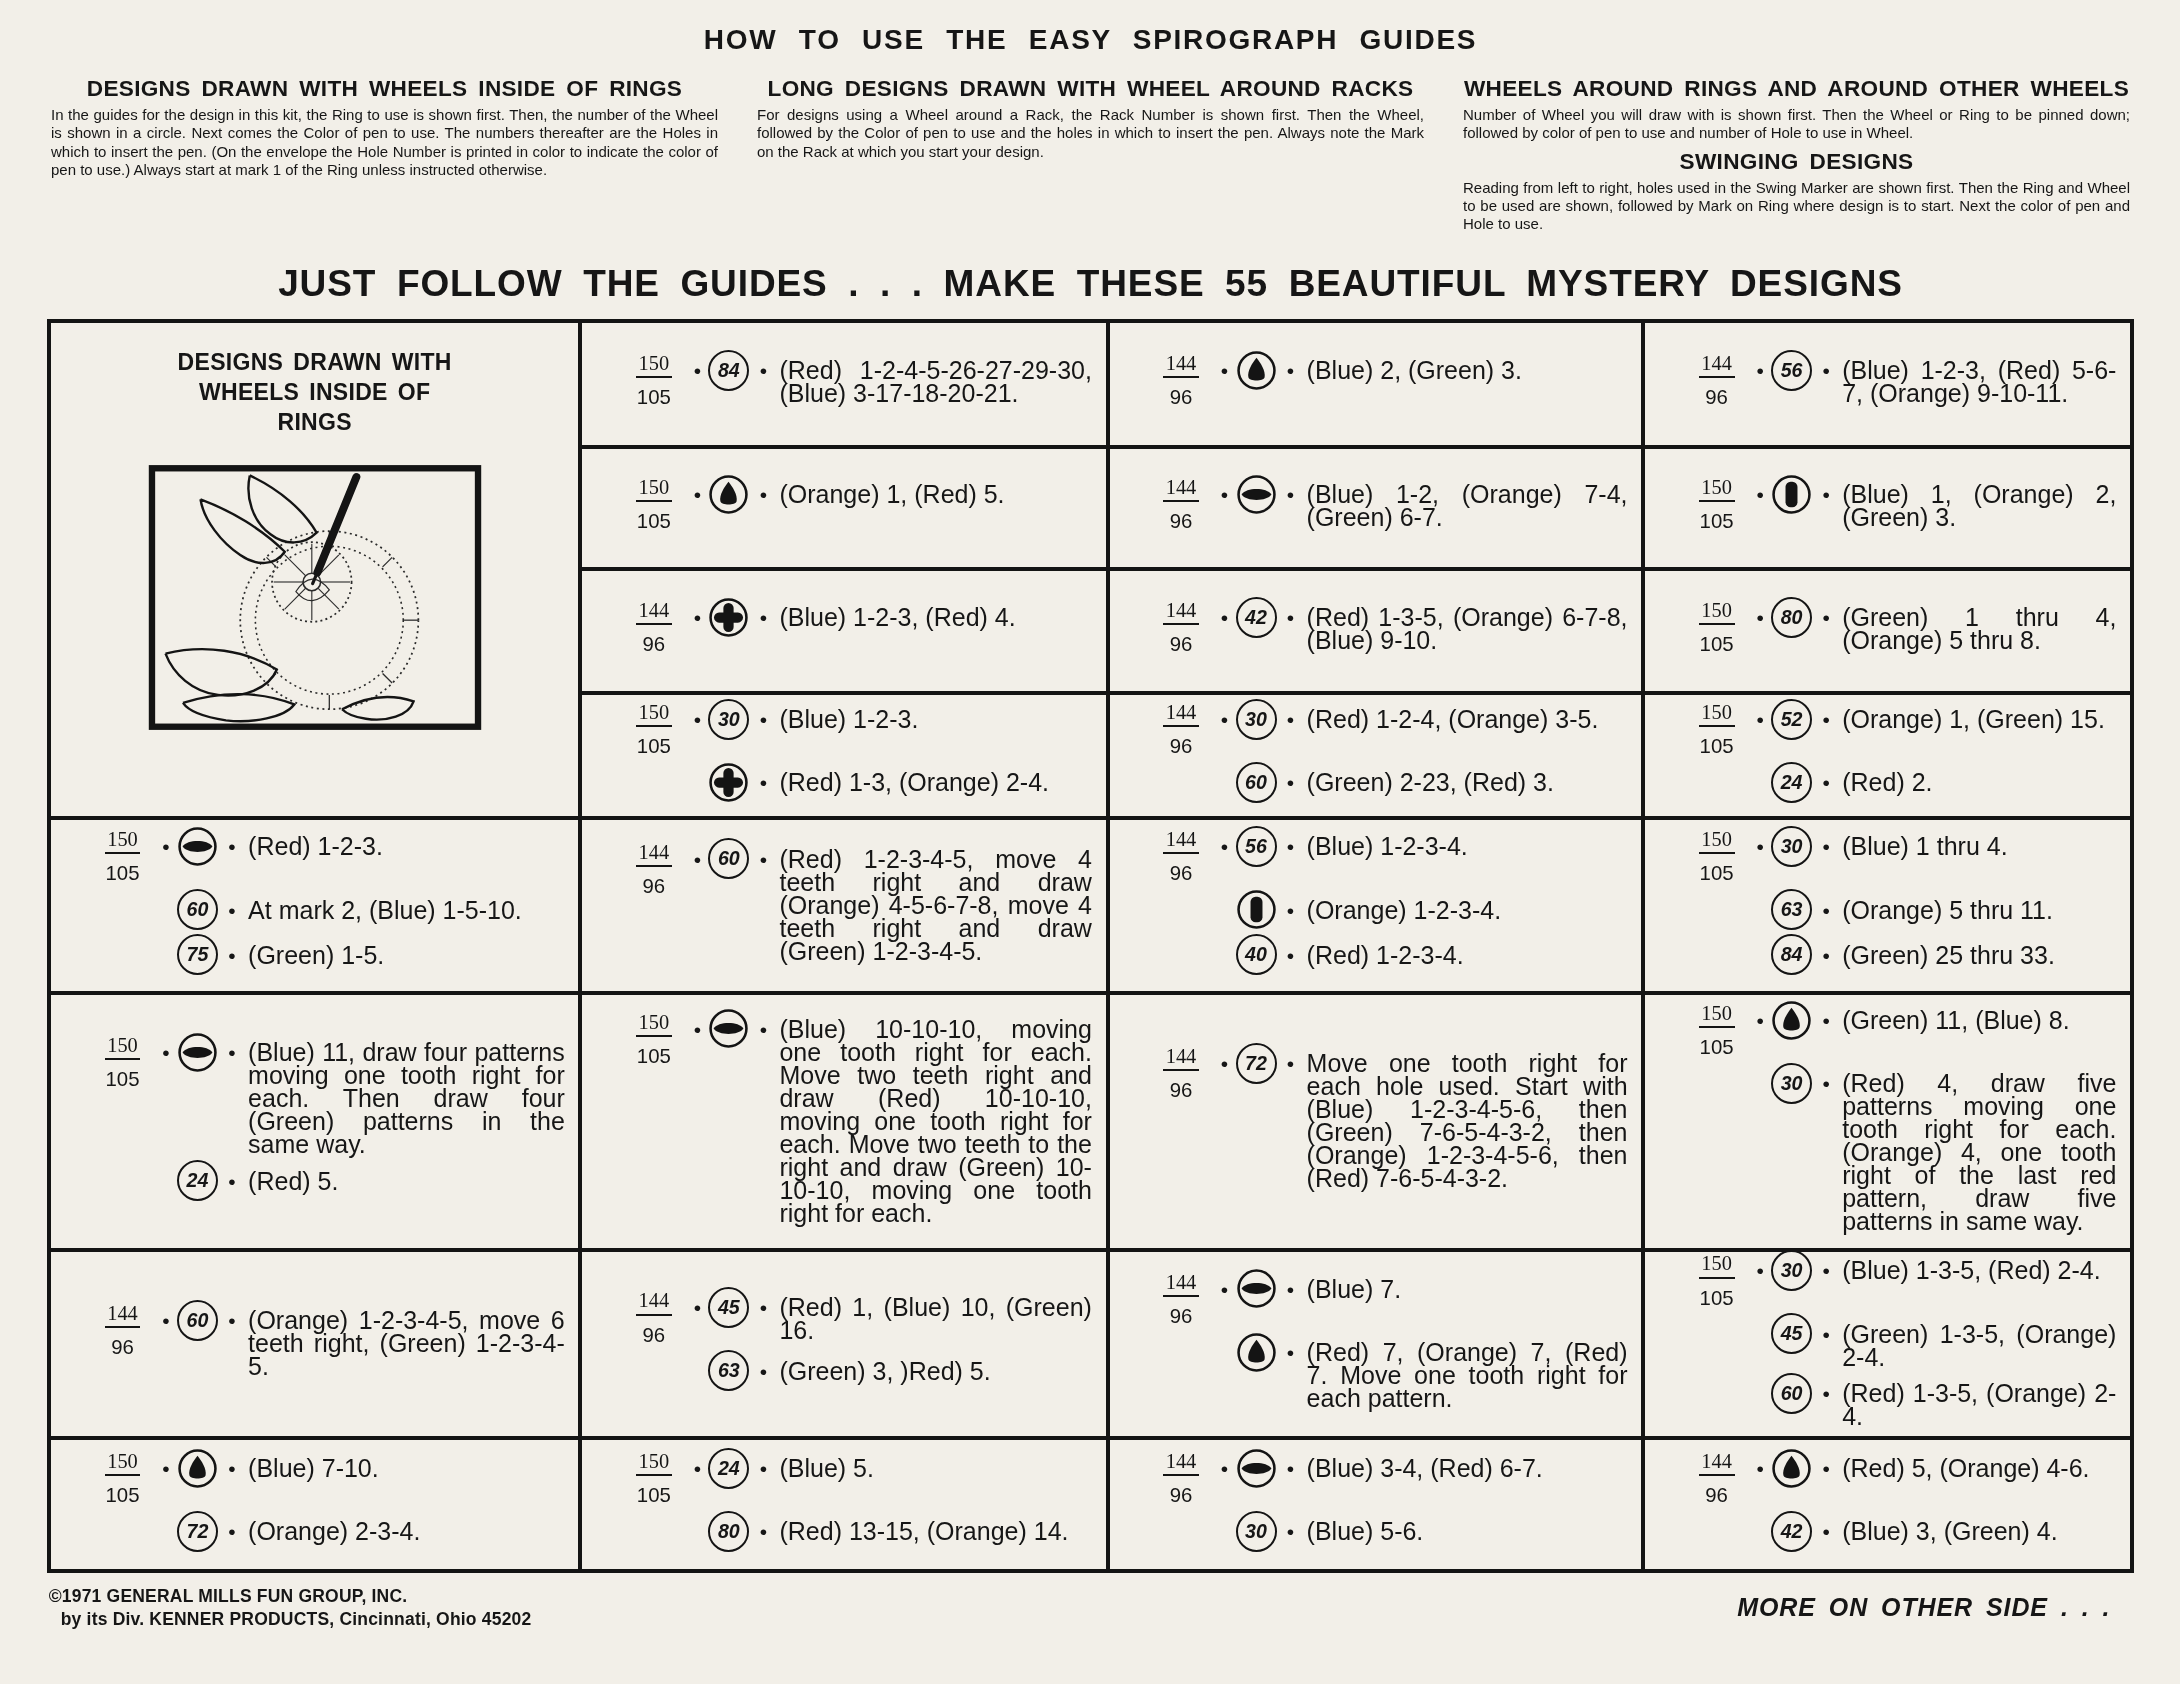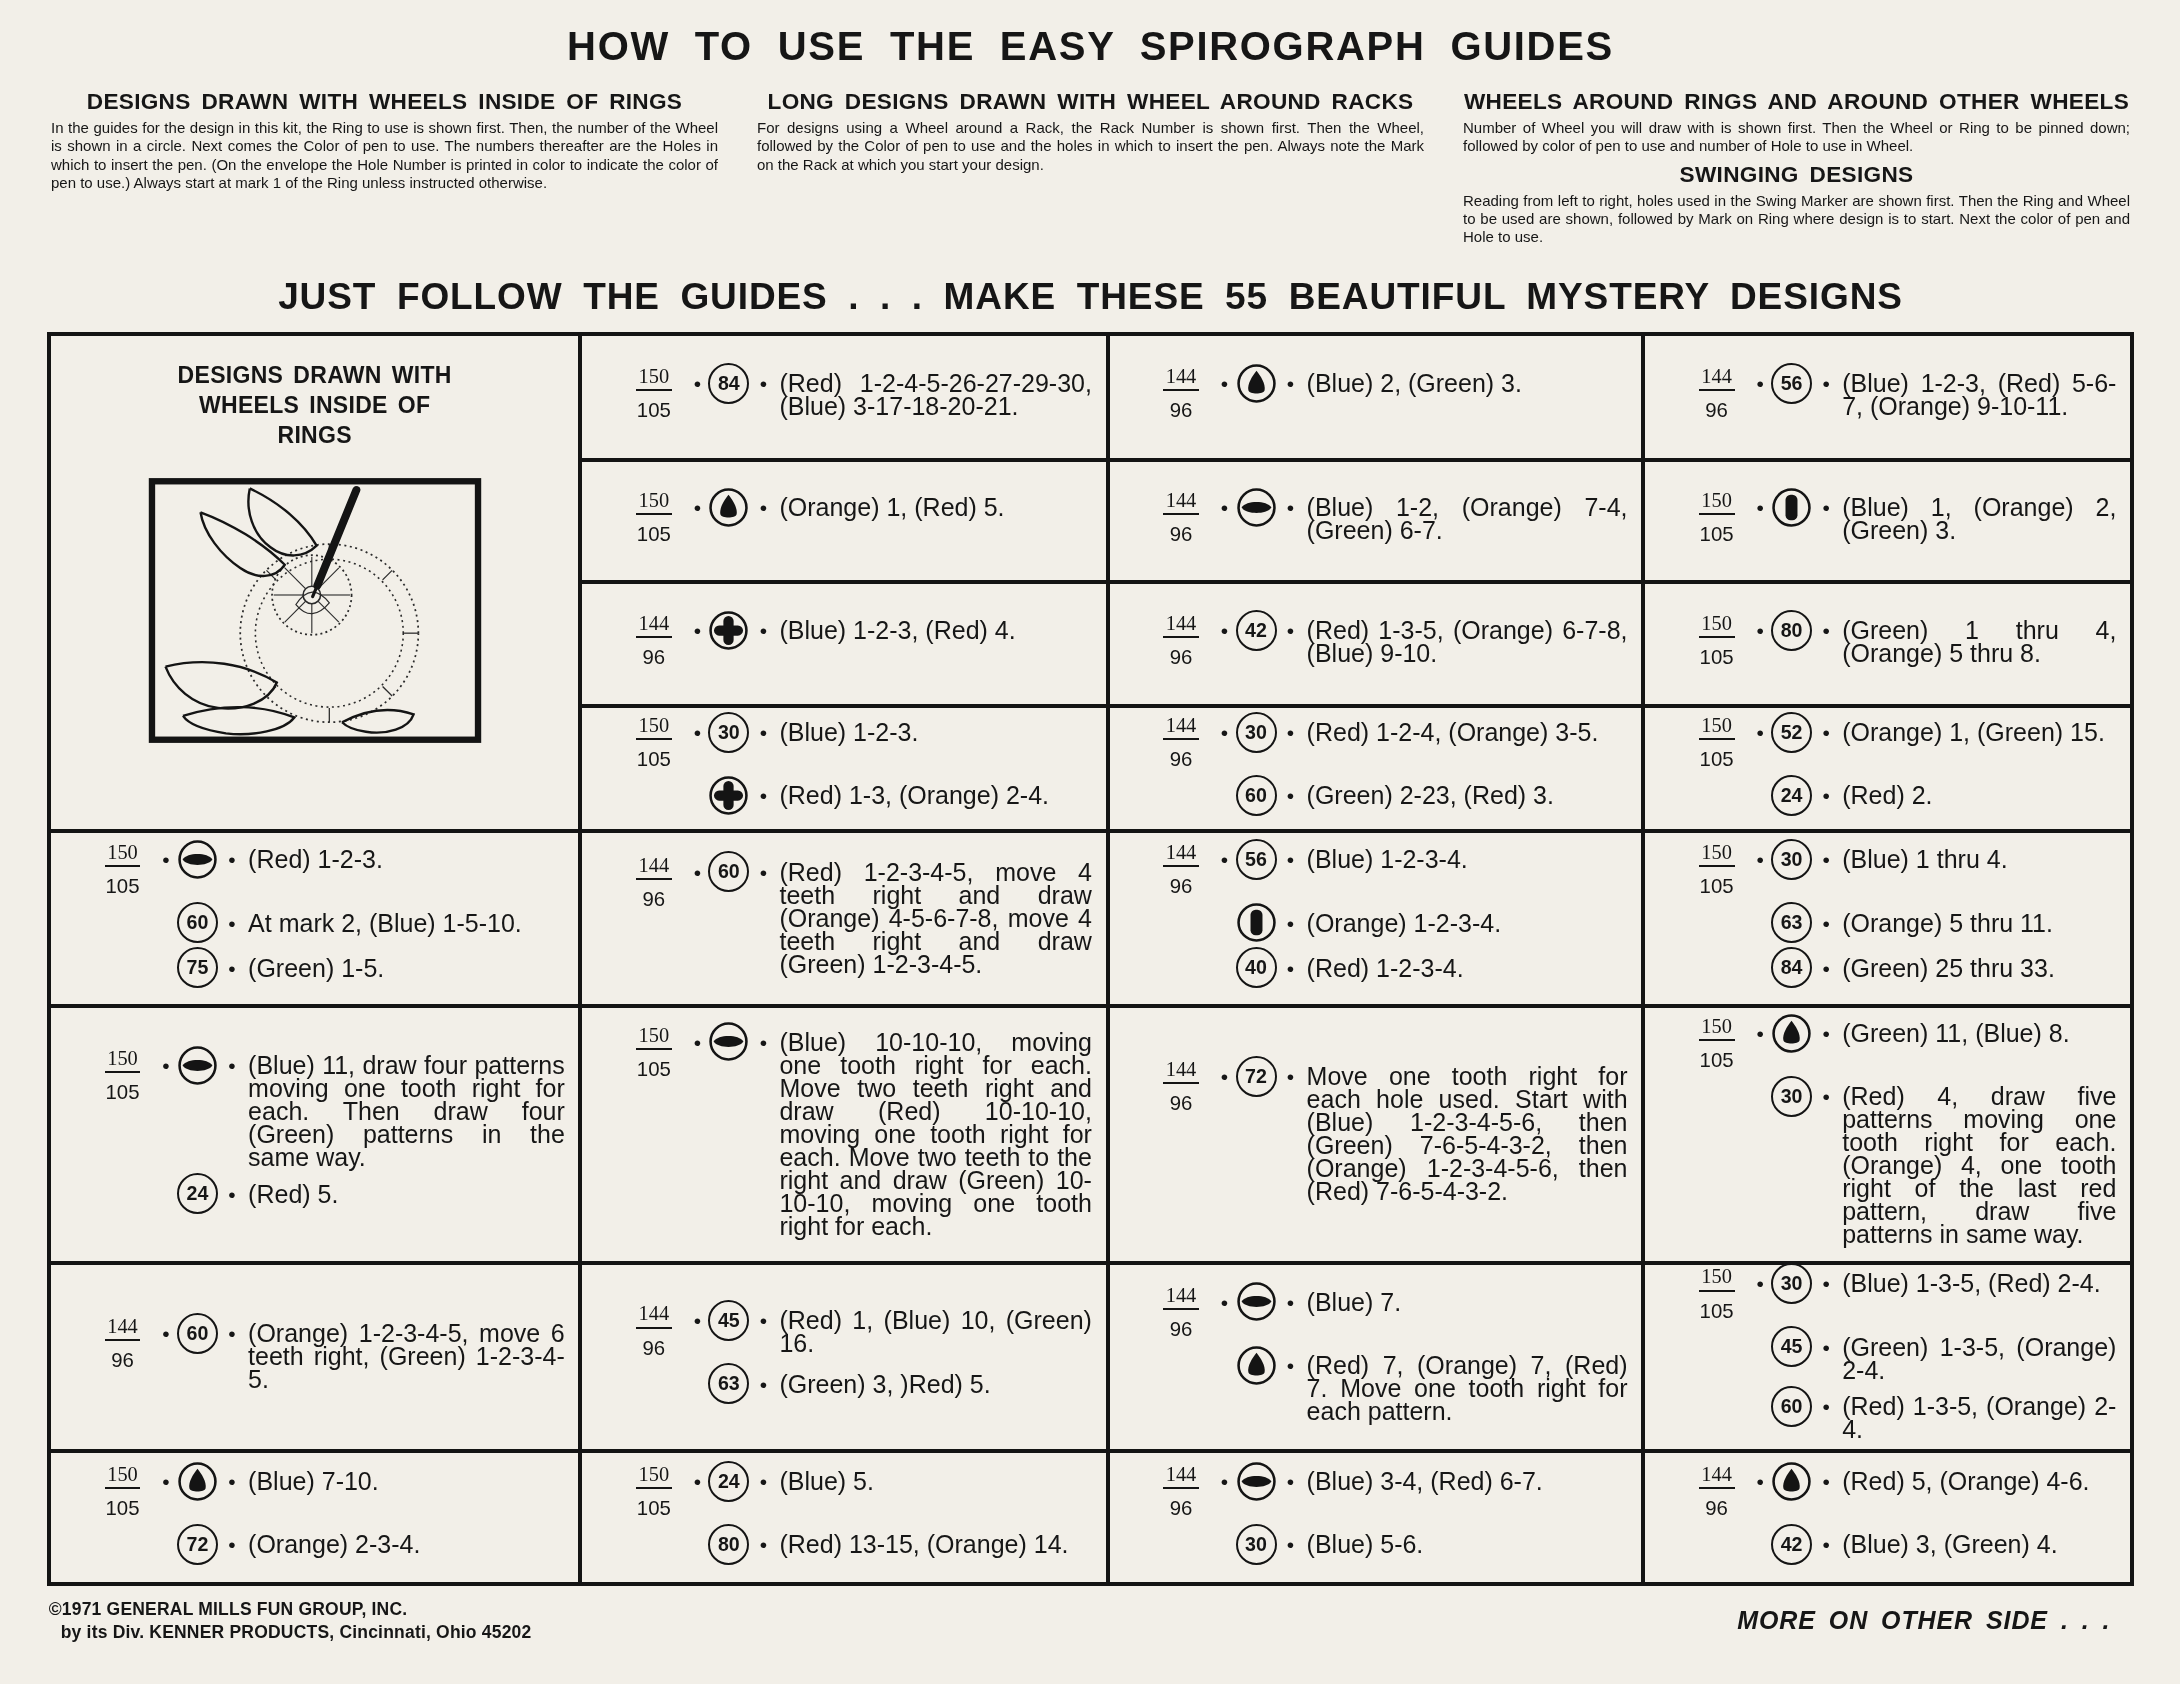--- a/index.html
+++ b/index.html
@@ -5,21 +5,21 @@
   * { box-sizing: border-box; }
   html,body { margin:0; padding:0; }
   body {
     width:2181px; height:1685px; overflow:hidden;
     background:#f2efe8; color:#161616;
     font-family:"Liberation Sans", sans-serif;
   }
   .page { padding:20.4px 47px 0; }
 
   .title {
-    font-size:40px; font-weight:bold; text-align:center;
+    font-size:28px; font-weight:bold; text-align:center;
     letter-spacing:1.7px; word-spacing:12px; margin:3.4px 0 20.4px;
   }
 
   .intro { display:grid; grid-template-columns:1fr 1fr 1fr; gap:31px; }
   .icol h2 {
     font-size:22.6px; font-weight:bold; text-align:center;
     margin:0 0 2.6px; letter-spacing:0.3px; word-spacing:4.3px;
   }
   .icol h2.subhead { margin-top:6px; }
   .icol p { font-size:15px; line-height:1.22; margin:4px; text-align:justify; }
@@ -53,21 +53,21 @@
   .illus { width:334px; height:271px; }
 
   .entry { display:grid; grid-template-columns:65px 22px 44px 22px 1fr; align-items:start; }
   .frac-slot { justify-self:center; font-size:20.4px; line-height:1.05; margin-top:-6px; text-align:center; min-height:1.7px; }
   .fnum { display:block; border-bottom:2.1px solid #141414; padding:0 2.6px 1.7px;font-family:Liberation Serif, serif; }
   .fden { display:block; padding-top:9px; }
   .dot { text-align:center; font-size:21px; line-height:23px; }
   .wheel-num {
     width:41px; height:41px; border:2.6px solid #141414; border-radius:50%;
     display:flex; align-items:center; justify-content:center;
-    font-size:19.6px; font-weight:bold; margin-top:-9.4px; background:transparent;
+    font-size:19.6px; font-weight:bold; margin-top:-9.4px; background:transparent;font-style:italic;
   }
   .wheel-shape { width:41px; height:41px; display:block; margin-top:-9.4px; color:#141414; }
   .wheel-shape svg { width:41px; height:41px; display:block; }
   .etext { font-size:25px; line-height:23px; text-align:justify; padding-left:5.1px; }
 
   .footer { display:flex; justify-content:space-between; align-items:flex-start; padding:12px 1.7px 0; }
   .copyright { font-size:17.5px; font-weight:bold; line-height:1.3; letter-spacing:0.2px; }
   .copyright .c2 { padding-left:12px; }
   .more { font-size:25px; font-weight:bold; font-style:italic; letter-spacing:0.9px; word-spacing:5.1px; margin:8.5px 22px 0 0; }
 </style>

